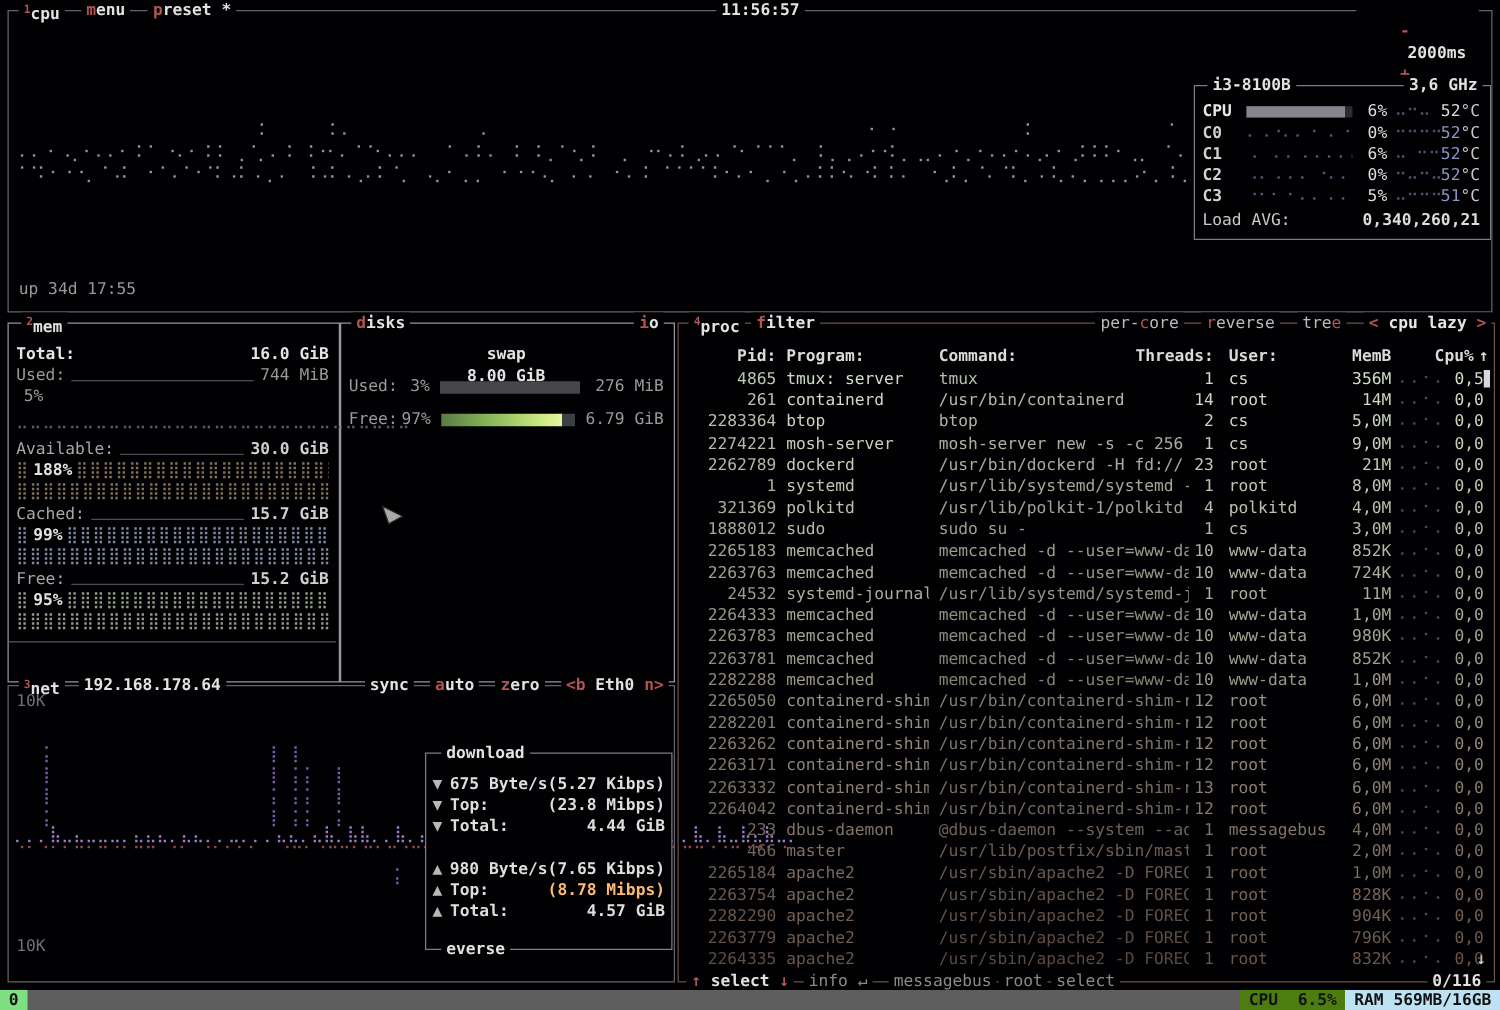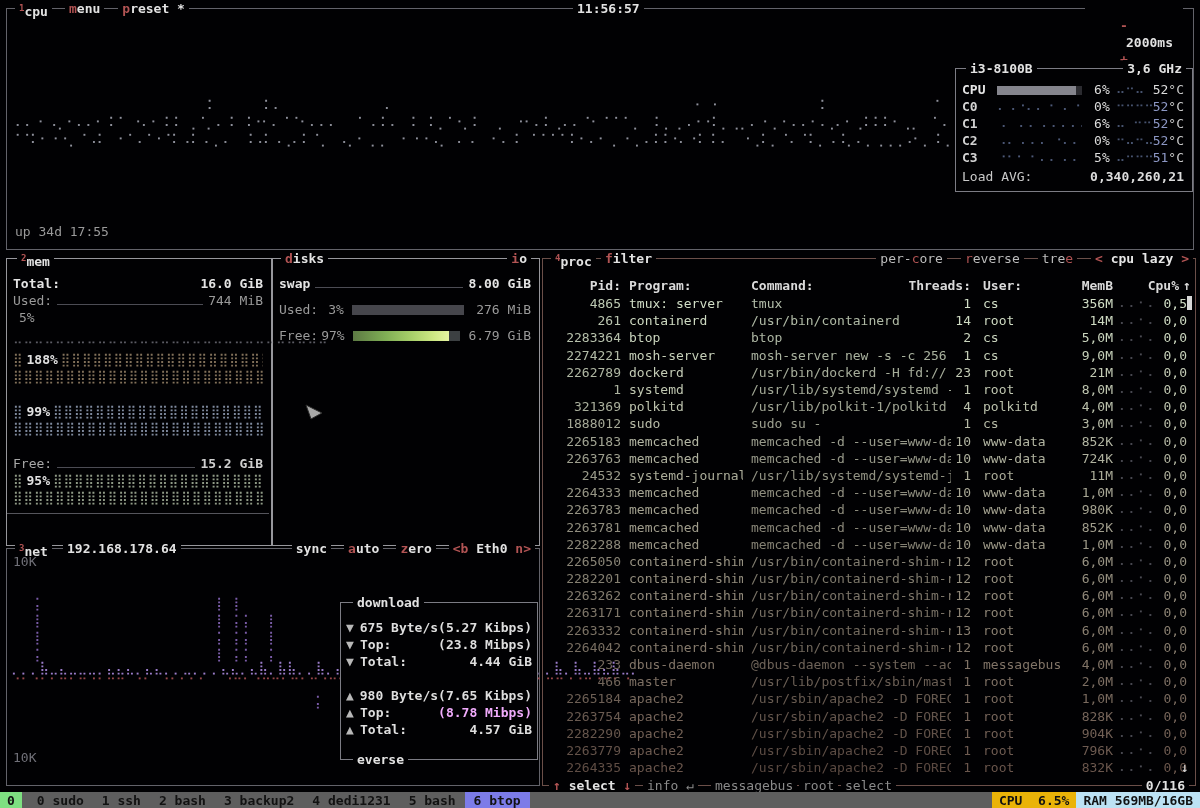--- a/index.html
+++ b/index.html
@@ -70,40 +70,42 @@
   </div>
   <div class="row" style="position:absolute;left:6px;top:33px;width:250px;">
     <span class="dim">Used:</span>
     <span class="dashfill"></span>
     <span class="dim">744 MiB</span>
   </div>
   <span class="abs dim" style="left:12px;top:50px;">5%</span>
   <div class="abs" id="mem-used-sep" style="left:6px;top:76px;color:#5c5c64;letter-spacing:1px;">⠒⠒⠒⠒⠒⠒⠒⠒⠒⠒⠒⠒⠒⠒⠒⠒⠒⠒⠒⠒⠒⠒⠒⠒⠒⠒⠒⠒⠒⠒</div>
   <div id="mem-sections">
       <div style="position: absolute; left: 6px; top: 92px; width: 250px;">
+        <div style="display: flex; align-items: center; white-space: pre;"><span style="color: rgb(168, 168, 168);">Available:</span><span class="dashfill"></span><span style="color: rgb(208, 208, 208); font-weight: bold;">30.0 GiB</span></div>
         <div style="display: flex; align-items: center; height: 17px; white-space: pre;"><span style="color: rgb(174, 151, 119); opacity: 0.75; letter-spacing: 1px;">⣿</span><span style="color: rgb(226, 226, 226); font-weight: bold; padding: 0px 3px;">188%</span><span style="color: rgb(174, 151, 119); opacity: 0.75; letter-spacing: 1px; flex: 1 1 0%; overflow: hidden; white-space: pre;">⣿⣿⣿⣿⣿⣿⣿⣿⣿⣿⣿⣿⣿⣿⣿⣿⣿⣿⣿⣿⣿⣿⣿⣿⣿⣿⣿⣿⣿⣿⣿⣿⣿⣿⣿⣿⣿⣿⣿⣿</span></div>
         <div style="color: rgb(174, 151, 119); opacity: 0.75; letter-spacing: 1px; height: 17px; overflow: hidden; white-space: pre;">⣿⣿⣿⣿⣿⣿⣿⣿⣿⣿⣿⣿⣿⣿⣿⣿⣿⣿⣿⣿⣿⣿⣿⣿⣿⣿⣿⣿⣿⣿⣿⣿⣿⣿⣿⣿⣿⣿⣿⣿</div>
       </div>
       <div style="position: absolute; left: 6px; top: 144px; width: 250px;">
+        <div style="display: flex; align-items: center; white-space: pre;"><span style="color: rgb(168, 168, 168);">Cached:</span><span class="dashfill"></span><span style="color: rgb(208, 208, 208); font-weight: bold;">15.7 GiB</span></div>
         <div style="display: flex; align-items: center; height: 17px; white-space: pre;"><span style="color: rgb(169, 184, 210); opacity: 0.75; letter-spacing: 1px;">⣿</span><span style="color: rgb(226, 226, 226); font-weight: bold; padding: 0px 3px;">99%</span><span style="color: rgb(169, 184, 210); opacity: 0.75; letter-spacing: 1px; flex: 1 1 0%; overflow: hidden; white-space: pre;">⣿⣿⣿⣿⣿⣿⣿⣿⣿⣿⣿⣿⣿⣿⣿⣿⣿⣿⣿⣿⣿⣿⣿⣿⣿⣿⣿⣿⣿⣿⣿⣿⣿⣿⣿⣿⣿⣿⣿⣿</span></div>
         <div style="color: rgb(169, 184, 210); opacity: 0.75; letter-spacing: 1px; height: 17px; overflow: hidden; white-space: pre;">⣿⣿⣿⣿⣿⣿⣿⣿⣿⣿⣿⣿⣿⣿⣿⣿⣿⣿⣿⣿⣿⣿⣿⣿⣿⣿⣿⣿⣿⣿⣿⣿⣿⣿⣿⣿⣿⣿⣿⣿</div>
       </div>
       <div style="position: absolute; left: 6px; top: 196px; width: 250px;">
         <div style="display: flex; align-items: center; white-space: pre;"><span style="color: rgb(168, 168, 168);">Free:</span><span class="dashfill"></span><span style="color: rgb(208, 208, 208); font-weight: bold;">15.2 GiB</span></div>
         <div style="display: flex; align-items: center; height: 17px; white-space: pre;"><span style="color: rgb(191, 205, 178); opacity: 0.75; letter-spacing: 1px;">⣿</span><span style="color: rgb(226, 226, 226); font-weight: bold; padding: 0px 3px;">95%</span><span style="color: rgb(191, 205, 178); opacity: 0.75; letter-spacing: 1px; flex: 1 1 0%; overflow: hidden; white-space: pre;">⣿⣿⣿⣿⣿⣿⣿⣿⣿⣿⣿⣿⣿⣿⣿⣿⣿⣿⣿⣿⣿⣿⣿⣿⣿⣿⣿⣿⣿⣿⣿⣿⣿⣿⣿⣿⣿⣿⣿⣿</span></div>
         <div style="color: rgb(191, 205, 178); opacity: 0.75; letter-spacing: 1px; height: 17px; overflow: hidden; white-space: pre;">⣿⣿⣿⣿⣿⣿⣿⣿⣿⣿⣿⣿⣿⣿⣿⣿⣿⣿⣿⣿⣿⣿⣿⣿⣿⣿⣿⣿⣿⣿⣿⣿⣿⣿⣿⣿⣿⣿⣿⣿</div>
       </div>
     </div>
   <div class="abs" style="left:0;top:254px;width:262px;border-top:1px solid #55555c;"></div>
 </div>
 
 <div class="box b-light" style="left:272px;top:258px;width:266px;height:286px;">
   <span class="tl" style="left:8px;"><span class="hot">d</span><span>isks</span></span>
   <span class="tl" style="right:8px;"><span class="hot">i</span><span>o</span></span>
-  <div class="row" style="position:absolute;left:6px;top:16px;width:252px;">
+  <div class="row" style="position:absolute;left:6px;top:16px;width:252px;flex-direction:column;">
     <span class="bold">swap</span>
     <span class="dashfill"></span>
     <span class="bold">8.00 GiB</span>
   </div>
   <div class="row" style="position:absolute;left:6px;top:42px;width:252px;">
     <span class="dim">Used:</span>
     <span class="dim" style="margin-left:10px;">3%</span>
     <span class="bar" style="width:112px;margin:0 8px;background:#46464c;"></span>
     <span style="flex:1;"></span>
     <span class="dim">276 MiB</span>
@@ -136,21 +138,21 @@
 
 <div class="box b-mid" style="left:340px;top:602px;width:196px;height:156px;background:#010103;">
   <span class="tl" style="left:12px;">download</span>
   <div id="dl-rows" style="position:absolute;left:5px;top:16px;width:186px;">
       <div style="display: flex; align-items: center; height: 17px; white-space: pre;"><span style="color: rgb(184, 184, 184); width: 14px;">▼</span><span style="color: rgb(222, 222, 222); font-weight: bold;">675 Byte/s</span><span style="flex: 1 1 0%;"></span><span style="color: rgb(222, 222, 222); font-weight: bold;">(5.27 Kibps)</span></div>
       <div style="display: flex; align-items: center; height: 17px; white-space: pre;"><span style="color: rgb(184, 184, 184); width: 14px;">▼</span><span style="color: rgb(222, 222, 222); font-weight: bold;">Top:</span><span style="flex: 1 1 0%;"></span><span style="color: rgb(222, 222, 222); font-weight: bold;">(23.8 Mibps)</span></div>
       <div style="display: flex; align-items: center; height: 17px; white-space: pre;"><span style="color: rgb(184, 184, 184); width: 14px;">▼</span><span style="color: rgb(222, 222, 222); font-weight: bold;">Total:</span><span style="flex: 1 1 0%;"></span><span style="color: rgb(222, 222, 222); font-weight: bold;">4.44 GiB</span></div>
     </div>
   <div id="ul-rows" style="position:absolute;left:5px;top:84px;width:186px;">
       <div style="display: flex; align-items: center; height: 17px; white-space: pre;"><span style="color: rgb(184, 184, 184); width: 14px;">▲</span><span style="color: rgb(222, 222, 222); font-weight: bold;">980 Byte/s</span><span style="flex: 1 1 0%;"></span><span style="color: rgb(222, 222, 222); font-weight: bold;">(7.65 Kibps)</span></div>
-      <div style="display: flex; align-items: center; height: 17px; white-space: pre;"><span style="color: rgb(184, 184, 184); width: 14px;">▲</span><span style="color: rgb(222, 222, 222); font-weight: bold;">Top:</span><span style="flex: 1 1 0%;"></span><span style="color: #f0abfc; font-weight: bold;">(8.78 Mibps)</span></div>
+      <div style="display: flex; align-items: center; height: 17px; white-space: pre;"><span style="color: rgb(184, 184, 184); width: 14px;">▲</span><span style="color: rgb(222, 222, 222); font-weight: bold;">Top:</span><span style="flex: 1 1 0%;"></span><span style="color: #fdba74; font-weight: bold;">(8.78 Mibps)</span></div>
       <div style="display: flex; align-items: center; height: 17px; white-space: pre;"><span style="color: rgb(184, 184, 184); width: 14px;">▲</span><span style="color: rgb(222, 222, 222); font-weight: bold;">Total:</span><span style="flex: 1 1 0%;"></span><span style="color: rgb(222, 222, 222); font-weight: bold;">4.57 GiB</span></div>
     </div>
   <span class="bl" style="left:12px;">everse</span>
 </div>
 
 <div class="box b-red" style="left:542px;top:258px;width:652px;height:526px;">
   <span class="tl" style="left:8px;"><sup class="key">4</sup><span>proc</span></span>
   <span class="tl" style="left:58px;"><span class="hot">f</span><span>ilter</span></span>
   <div id="proc-options" class="abs" style="right:2px;top:-9px;display:flex;gap:14px;"><span style="background: rgb(1, 1, 3); padding: 0px 4px; color: rgb(188, 188, 188); white-space: pre;"><span>per-</span><span class="hot">c</span><span>ore</span></span><span style="background: rgb(1, 1, 3); padding: 0px 4px; color: rgb(188, 188, 188); white-space: pre;"><span></span><span class="hot">r</span><span>everse</span></span><span style="background: rgb(1, 1, 3); padding: 0px 4px; color: rgb(188, 188, 188); white-space: pre;"><span>tre</span><span class="hot">e</span><span></span></span><span style="background: rgb(1, 1, 3); padding: 0px 4px; font-weight: bold; white-space: pre;"><span class="hot">&lt;</span><span style="color: rgb(230, 230, 230);"> cpu lazy </span><span class="hot">&gt;</span></span></div>
 
@@ -204,25 +206,16 @@
   <span class="bl" style="right:6px;">0/116</span>
 </div>
 
 <svg style="position:absolute;left:305px;top:404px;" width="20" height="20" viewBox="0 0 20 20">
   <path d="M1,1 L17,9 L6,15 Z" fill="#a8a8a8" stroke="#2a2a2a" stroke-width="1"></path>
 </svg>
 
 <div class="sb">
   <span class="badge" id="sb-session" style="background: rgb(126, 224, 129);">0</span>
   <span style="width:6px;"></span>
-  <span id="sb-windows" style="display:flex;">
-      <span class="sb-item">0 sudo</span>
-      <span class="sb-item">1 ssh</span>
-      <span class="sb-item">2 bash</span>
-      <span class="sb-item">3 backup2</span>
-      <span class="sb-item">4 dedi1231</span>
-      <span class="sb-item">5 bash</span>
-      <span class="sb-item" style="background: rgb(124, 124, 232);">6 btop</span>
-    </span>
   <span style="flex:1;"></span>
-  <span class="badge" id="sb-cpu" style="background: #eab308;">CPU  6.5%</span>
+  <span class="badge" id="sb-cpu" style="background: #4d7c0f;">CPU  6.5%</span>
   <span class="badge" id="sb-ram" style="background: rgb(188, 226, 244);">RAM 569MB/16GB</span>
 </div>
 
 </body></html>

